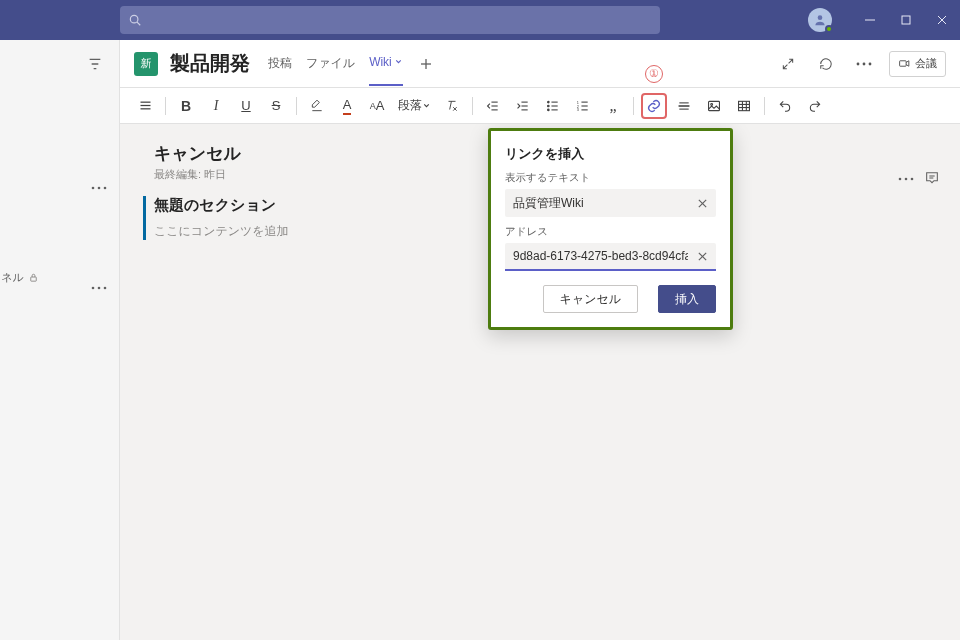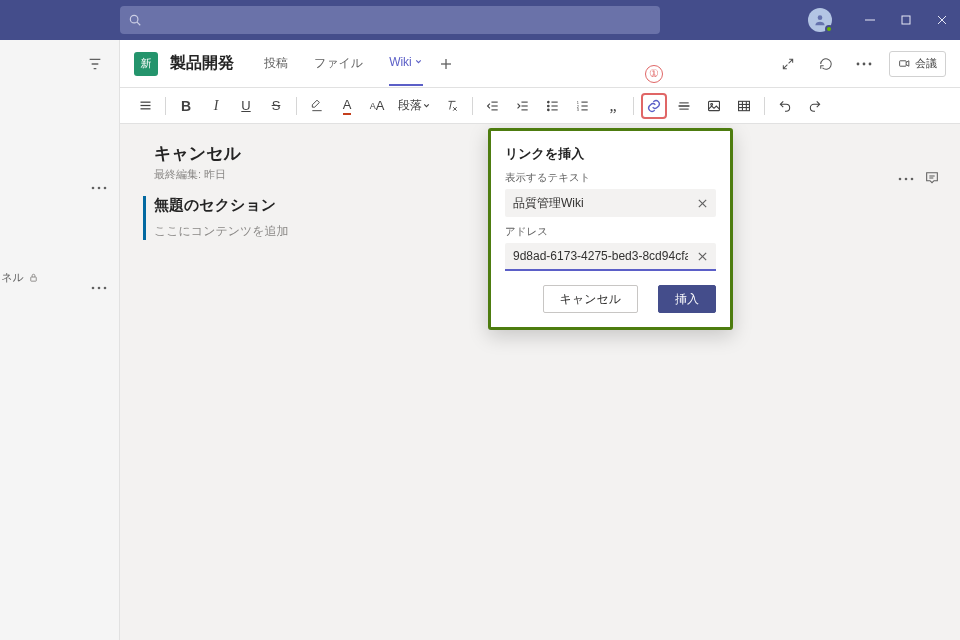--- a/index.html
+++ b/index.html
@@ -19,22 +19,22 @@
   .winbtn { width:36px; height:40px; display:flex; align-items:center; justify-content:center; color:#e6e8f5;}
   .winbtn svg{width:12px;height:12px;}
   
   .workspace { flex:1; display:flex; min-height:0;}
   .channels { width:80px; background:#f5f5f5; border-right:1px solid #e1e1e1; position:relative;}
   .hidden-ch { position:absolute; bottom:355px; left:-10px; font-size:11px; color:#616161; display:flex; align-items:center; gap:4px;}
   .content { flex:1; display:flex; flex-direction:column; background:#fff;}
   
   .page-header { height:48px; display:flex; align-items:center; padding:0 14px; border-bottom:1px solid #e1e1e1; gap:12px;}
   .badge { width:24px;height:24px;border-radius:3px;background:#24946c;color:#fff;display:flex;align-items:center;justify-content:center;font-size:11px;}
-  .chname{font-size:16px;font-weight:700;}
-  .tabs{display:flex;gap:26px;margin-left:18px;}
+  .chname{font-size:20px;font-weight:700;}
+  .tabs{display:flex;gap:14px;margin-left:6px;}
   .tab{font-size:12px;color:#616161;padding:14px 0;position:relative;}
   .tab.active{color:#5b5fc7;}
   .tab.active::after{content:"";position:absolute;left:0;right:0;bottom:0;height:2px;background:#5b5fc7;}
   .tab .chev{display:inline-block;margin-left:2px;}
   .addtab{width:22px;height:22px;display:flex;align-items:center;justify-content:center;color:#616161;}
   .spacer{flex:1;}
   .hdr-icn{width:26px;height:26px;display:flex;align-items:center;justify-content:center;color:#555;}
   .meet-btn{height:26px;border:1px solid #d1d1d1;border-radius:3px;padding:0 8px;display:flex;align-items:center;gap:4px;font-size:11px;color:#444;background:#fff;}
   
   .filterbar{height:46px;display:flex;align-items:center;justify-content:flex-end;padding-right:12px;color:#616161;}

